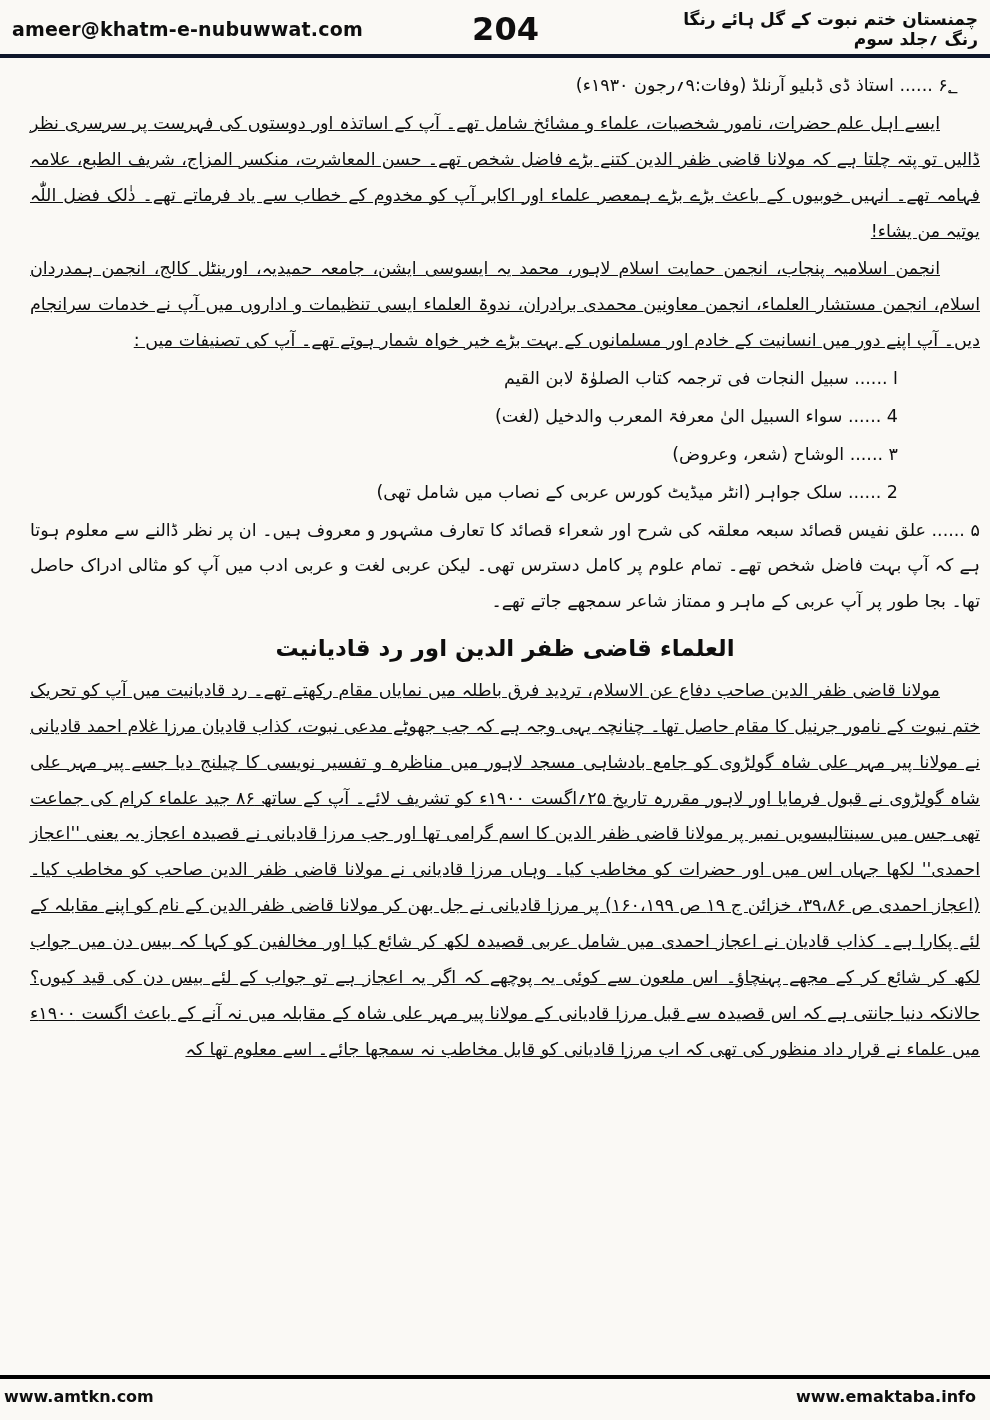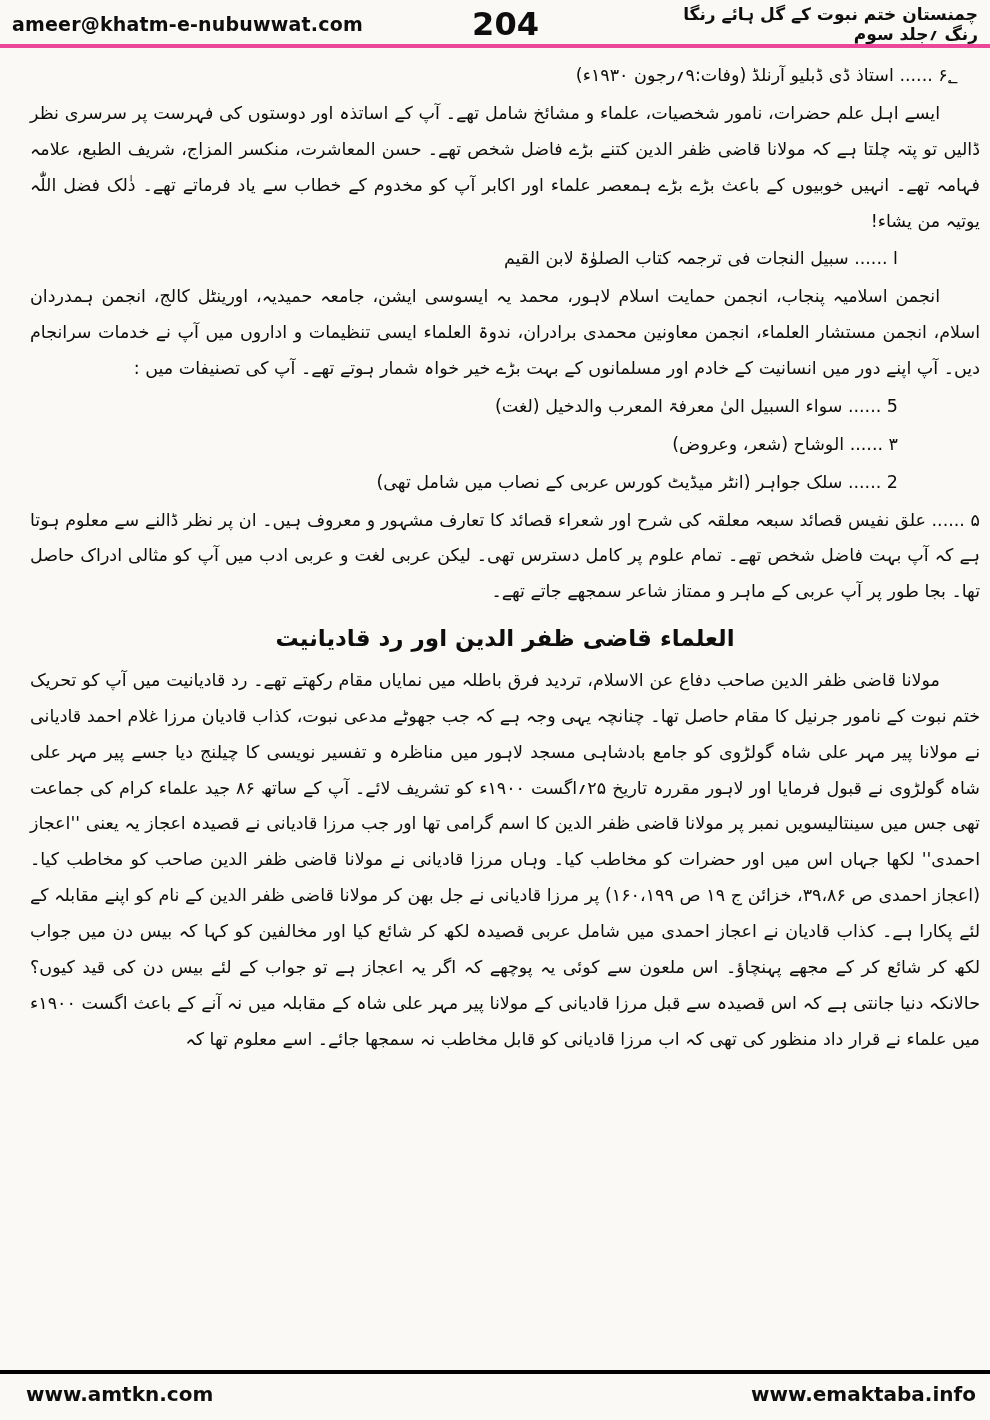--- a/index.html
+++ b/index.html
@@ -6,22 +6,22 @@
   .page {
     width:990px; height:1420px; margin:0 auto; position:relative;
     background:#faf9f5; color:#0e0e0e; box-sizing:border-box;
     font-family:"DejaVu Sans", sans-serif;
     overflow:hidden;
   }
   
   .header {
     display:flex; justify-content:space-between; align-items:flex-end;
     padding:8px 12px 4px 12px;
-    border-bottom:4px solid #ec4899;
-    height:48px; box-sizing:border-box;
+    border-bottom:4px solid #0f172a;
+    height:58px; box-sizing:border-box;
   }
   .header .email {
     font-weight:bold; font-size:19px; letter-spacing:0.2px;
     direction:ltr; align-self:center;
   }
   .header .page-number {
     font-weight:bold; font-size:32px; line-height:1;
     direction:rtl; align-self:center;
   }
   .header .book-title {
@@ -29,56 +29,56 @@
     align-self:center; max-width:330px;
   }
   
   .body-content {
     direction:rtl; text-align:justify;
     padding:10px 10px 0 10px;
     font-size:17.5px; line-height:2.05;margin-left:20px;
   }
   .block { margin:0 0 2px 0; }
   .item-top { padding-right:22px; text-align:right; }
-  .para { text-indent:40px; }
+  .para { text-indent:40px;text-decoration:underline; }
   .para-noindent { text-indent:0; }
   .list { padding-right:82px; text-align:right; }
   .section-heading {
     text-align:center; font-weight:bold; font-size:23px;
     margin:10px 0 6px 0; text-indent:0; line-height:1.6;
   }
   
   .footer {
     position:absolute; bottom:0; left:0; right:0;
     border-top:4px solid #000;
     display:flex; justify-content:space-between; align-items:center;
-    padding:8px 14px 14px 26px;
-    font-weight:bold; font-size:20px;
+    padding:8px 14px 14px 4px;
+    font-weight:bold; font-size:16px;
     background:#faf9f5;
     text-align:center;
   }
   .footer span { direction:ltr; }
 </style>
 </head>
 <body>
 
 <div class="page">
 
   <div class="header">
     <div class="email">ameer@khatm-e-nubuwwat.com</div>
     <div class="page-number">204</div>
     <div class="book-title">چمنستان ختم نبوت کے گل ہائے رنگا رنگ ؍جلد سوم</div>
   </div>
 
   <div class="body-content">
       <div class="block item-top">۶؂ ......    استاذ ڈی ڈبلیو آرنلڈ (وفات:۹؍رجون ۱۹۳۰ء)</div>
       <div class="block para">ایسے اہل علم حضرات، نامور شخصیات، علماء و مشائخ شامل تھے۔ آپ کے اساتذہ اور دوستوں کی فہرست پر سرسری نظر ڈالیں تو پتہ چلتا ہے کہ مولانا قاضی ظفر الدین کتنے بڑے فاضل شخص تھے۔ حسن المعاشرت، منکسر المزاج، شریف الطبع، علامہ فہامہ تھے۔ انہیں خوبیوں کے باعث بڑے بڑے ہمعصر علماء اور اکابر آپ کو مخدوم کے خطاب سے یاد فرماتے تھے۔ ذٰلک فضل اللّٰہ یوتیہ من یشاء!</div>
+      <div class="block para">انجمن اسلامیہ پنجاب، انجمن حمایت اسلام لاہور، محمد یہ ایسوسی ایشن، جامعہ حمیدیہ، اورینٹل کالج، انجمن ہمدردان اسلام، انجمن مستشار العلماء، انجمن معاونین محمدی برادران، ندوۃ العلماء ایسی تنظیمات و اداروں میں آپ نے خدمات سرانجام دیں۔ آپ اپنے دور میں انسانیت کے خادم اور مسلمانوں کے بہت بڑے خیر خواہ شمار ہوتے تھے۔ آپ کی تصنیفات میں :</div>
       <div class="block list">ا ......    سبیل النجات فی ترجمہ کتاب الصلوٰۃ لابن القیم</div>
-      <div class="block para">انجمن اسلامیہ پنجاب، انجمن حمایت اسلام لاہور، محمد یہ ایسوسی ایشن، جامعہ حمیدیہ، اورینٹل کالج، انجمن ہمدردان اسلام، انجمن مستشار العلماء، انجمن معاونین محمدی برادران، ندوۃ العلماء ایسی تنظیمات و اداروں میں آپ نے خدمات سرانجام دیں۔ آپ اپنے دور میں انسانیت کے خادم اور مسلمانوں کے بہت بڑے خیر خواہ شمار ہوتے تھے۔ آپ کی تصنیفات میں :</div>
-      <div class="block list">5 ......    سواء السبیل الیٰ معرفۃ المعرب والدخیل (لغت)</div>
+      <div class="block list">4 ......    سواء السبیل الیٰ معرفۃ المعرب والدخیل (لغت)</div>
       <div class="block list">۳ ......    الوشاح (شعر، وعروض)</div>
       <div class="block list">2 ......    سلک جواہر (انٹر میڈیٹ کورس عربی کے نصاب میں شامل تھی)</div>
       <div class="block para-noindent">۵ ......  علق نفیس قصائد سبعہ معلقہ کی شرح اور شعراء قصائد کا تعارف مشہور و معروف ہیں۔ ان پر نظر ڈالنے سے معلوم ہوتا ہے کہ آپ بہت فاضل شخص تھے۔ تمام علوم پر کامل دسترس تھی۔ لیکن عربی لغت و عربی ادب میں آپ کو مثالی ادراک حاصل تھا۔ بجا طور پر آپ عربی کے ماہر و ممتاز شاعر سمجھے جاتے تھے۔</div>
       <div class="block section-heading">العلماء قاضی ظفر الدین اور رد قادیانیت</div>
       <div class="block para">مولانا قاضی ظفر الدین صاحب دفاع عن الاسلام، تردید فرق باطلہ میں نمایاں مقام رکھتے تھے۔ رد قادیانیت میں آپ کو تحریک ختم نبوت کے نامور جرنیل کا مقام حاصل تھا۔ چنانچہ یہی وجہ ہے کہ جب جھوٹے مدعی نبوت، کذاب قادیان مرزا غلام احمد قادیانی نے مولانا پیر مہر علی شاہ گولڑوی کو جامع بادشاہی مسجد لاہور میں مناظرہ و تفسیر نویسی کا چیلنج دیا جسے پیر مہر علی شاہ گولڑوی نے قبول فرمایا اور لاہور مقررہ تاریخ ۲۵؍اگست ۱۹۰۰ء کو تشریف لائے۔ آپ کے ساتھ ۸۶ جید علماء کرام کی جماعت تھی جس میں سینتالیسویں نمبر پر مولانا قاضی ظفر الدین کا اسم گرامی تھا اور جب مرزا قادیانی نے قصیدہ اعجاز یہ یعنی ''اعجاز احمدی'' لکھا جہاں اس میں اور حضرات کو مخاطب کیا۔ وہاں مرزا قادیانی نے مولانا قاضی ظفر الدین صاحب کو مخاطب کیا۔ (اعجاز احمدی ص ۳۹،۸۶، خزائن ج ۱۹ ص ۱۶۰،۱۹۹) پر مرزا قادیانی نے جل بھن کر مولانا قاضی ظفر الدین کے نام کو اپنے مقابلہ کے لئے پکارا ہے۔ کذاب قادیان نے اعجاز احمدی میں شامل عربی قصیدہ لکھ کر شائع کیا اور مخالفین کو کہا کہ بیس دن میں جواب لکھ کر شائع کر کے مجھے پہنچاؤ۔ اس ملعون سے کوئی یہ پوچھے کہ اگر یہ اعجاز ہے تو جواب کے لئے بیس دن کی قید کیوں؟ حالانکہ دنیا جانتی ہے کہ اس قصیدہ سے قبل مرزا قادیانی کے مولانا پیر مہر علی شاہ کے مقابلہ میں نہ آنے کے باعث اگست ۱۹۰۰ء میں علماء نے قرار داد منظور کی تھی کہ اب مرزا قادیانی کو قابل مخاطب نہ سمجھا جائے۔ اسے معلوم تھا کہ</div>
     </div>
 
   <div class="footer">
     <span>www.amtkn.com</span>
     <span>www.emaktaba.info</span>

